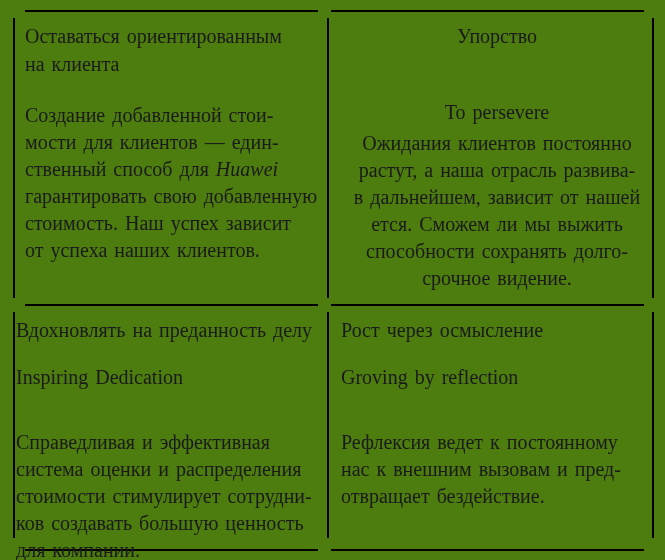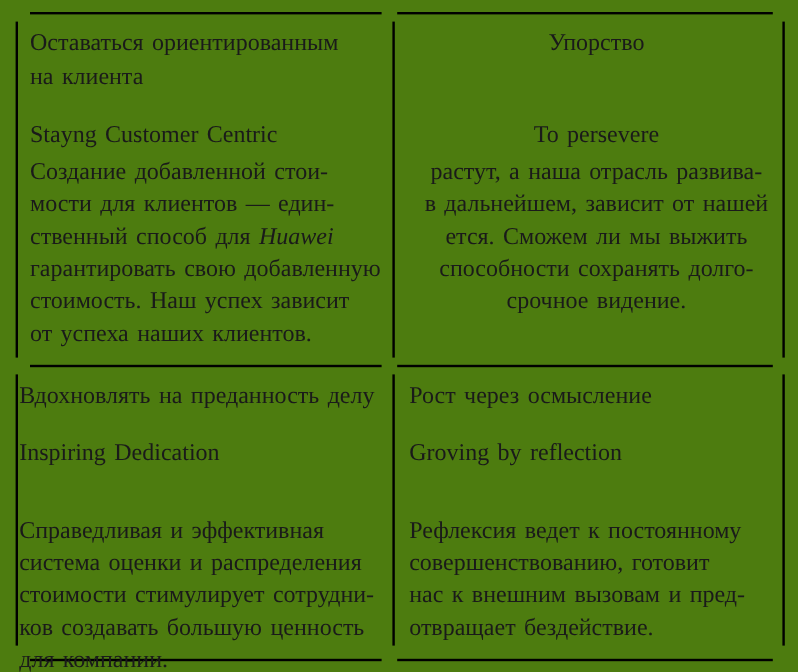--- a/index.html
+++ b/index.html
@@ -83,37 +83,37 @@
   <div class="vrule x-center seg-top"></div>
   <div class="vrule x-center seg-bot"></div>
   <div class="vrule x-right seg-top"></div>
   <div class="vrule x-right seg-bot"></div>
 
   <div class="cell row1 pos-tl">
     <div class="title">
       <div class="line">Оставаться ориентированным</div>
       <div class="line">на клиента</div>
     </div>
-    <div class="subtitle">Stayng Customer Centric</div>
     <div class="body">
       <div class="line">Создание добавленной стои-</div>
       <div class="line">мости для клиентов — един-</div>
       <div class="line"><span>ственный способ для </span><em class="brand">Huawei</em></div>
       <div class="line">гарантировать свою добавленную</div>
       <div class="line">стоимость. Наш успех зависит</div>
       <div class="line">от успеха наших клиентов.</div>
     </div>
   </div>
 
   <div class="cell row1 pos-tr">
     <div class="title">
       <div class="line">Упорство</div>
     </div>
     <div class="subtitle">To persevere</div>
     <div class="body">
+      <div class="line">Ожидания клиентов постоянно</div>
       <div class="line">растут, а наша отрасль развива-</div>
       <div class="line">в дальнейшем, зависит от нашей</div>
       <div class="line">ется. Сможем ли мы выжить</div>
       <div class="line">способности сохранять долго-</div>
       <div class="line">срочное видение.</div>
     </div>
   </div>
 
   <div class="cell row2 pos-bl">
     <div class="title">
@@ -129,19 +129,18 @@
     </div>
   </div>
 
   <div class="cell row2 pos-br">
     <div class="title">
       <div class="line">Рост через осмысление</div>
     </div>
     <div class="subtitle">Groving by reflection</div>
     <div class="body">
       <div class="line">Рефлексия ведет к постоянному</div>
-      <div class="line">совершенствованию, готовит</div>
       <div class="line">нас к внешним вызовам и пред-</div>
       <div class="line">отвращает бездействие.</div>
     </div>
   </div>
 
 </div>
 
 </body></html>

